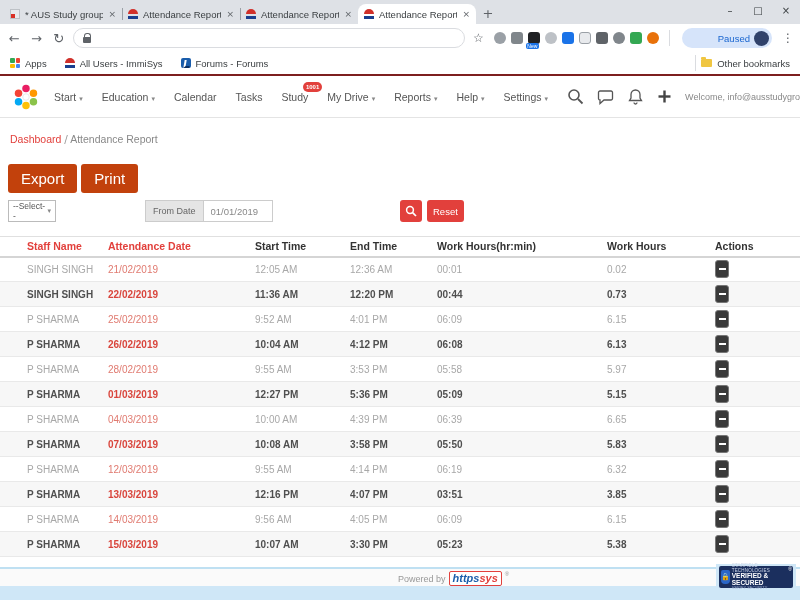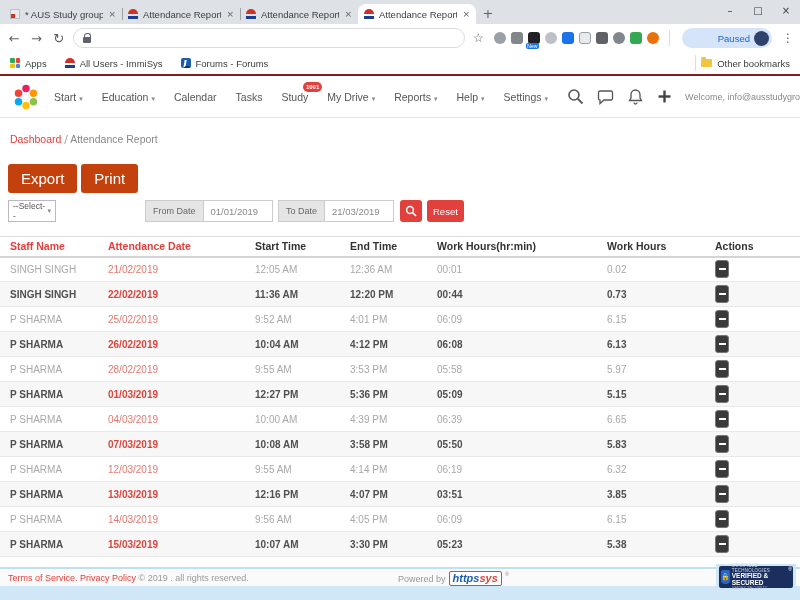--- a/index.html
+++ b/index.html
@@ -104,21 +104,21 @@
              border:none; border-radius:3px; font-size:9.5px; padding:0 6px;
              font-family:"Liberation Sans", sans-serif; }
 
   #report-table { position:absolute; top:236px; left:0; width:800px; border-collapse:collapse;
                   table-layout:fixed; }
   #report-table th { font-size:10.5px; font-weight:bold; color:#333; text-align:left; height:20px;
                   border-top:1px solid #e0e0e0; border-bottom:2px solid #d5d5d5; }
   #report-table th.red { color:#e2403c; }
   #report-table td { font-size:10px; height:25px; border-bottom:1px solid #e9e9e9; overflow:hidden;
                   white-space:nowrap; }
-  #report-table .c0 { padding-left:10px; }
+  #report-table .c0 { padding-left:27px; }
   #report-table tbody tr:nth-child(odd) { background:#fff; }
   #report-table tbody tr:nth-child(odd) td { color:#a8a8a8; }
   #report-table tbody tr:nth-child(odd) td.date { color:#e07a70; }
   #report-table tbody tr:nth-child(even) { background:#f7f7f7; }
   #report-table tbody tr:nth-child(even) td { color:#4f4f4f; font-weight:bold; }
   #report-table tbody tr:nth-child(even) td.date { color:#d9453c; }
   .row-action { width:14px; height:18px; background:#3a3a3a; border:1px solid #777; border-radius:3px;
                 display:flex; align-items:center; justify-content:center; padding:0; }
   .row-action .dash { width:7px; height:2px; background:#fff; display:block; }
 
@@ -313,24 +313,20 @@
 
 <div id="filterbar">
   <div id="staff-select">
     <span>--Select--</span>
     <span class="caret glyph">▾</span>
   </div>
   <div class="fgroup" id="from-group">
     <span class="flabel">From Date</span>
     <input type="text" value="01/01/2019" style="">
   </div>
-  <div class="fgroup" id="to-group">
-    <span class="flabel">To Date</span>
-    <input type="text" value="21/03/2019" style="">
-  </div>
   <button id="search-btn">
     <svg width="12" height="12" viewBox="0 0 12 12">
       <circle cx="5" cy="5" r="3.4" fill="none" stroke="#fff" stroke-width="1.5"></circle>
       <line x1="7.6" y1="7.6" x2="11" y2="11" stroke="#fff" stroke-width="1.7"></line>
     </svg>
   </button>
   <button id="reset-btn">Reset</button>
 </div>
 
 <table id="report-table">
@@ -521,25 +517,20 @@
           <button class="row-action">
             <span class="dash"></span>
           </button>
         </td>
       </tr>
 
   </tbody>
 </table>
 
 <div id="page-footer">
-  <div id="footer-left">
-    <a href="#">Terms of Service.</a>
-    <a href="#">Privacy Policy</a>
-    <span>© 2019 . all rights reserved.</span>
-  </div>
   <div id="powered">
     <span>Powered by</span>
     <span id="immisys-logo"><span class="immi">https</span><span class="sys">sys</span></span>
     <span class="reg">®</span>
   </div>
 </div>
 <div id="bottom-strip"></div>
 <div id="seal-wrap">
   <div id="seal">
     <span id="seal-shield" class="glyph">🔒</span>

